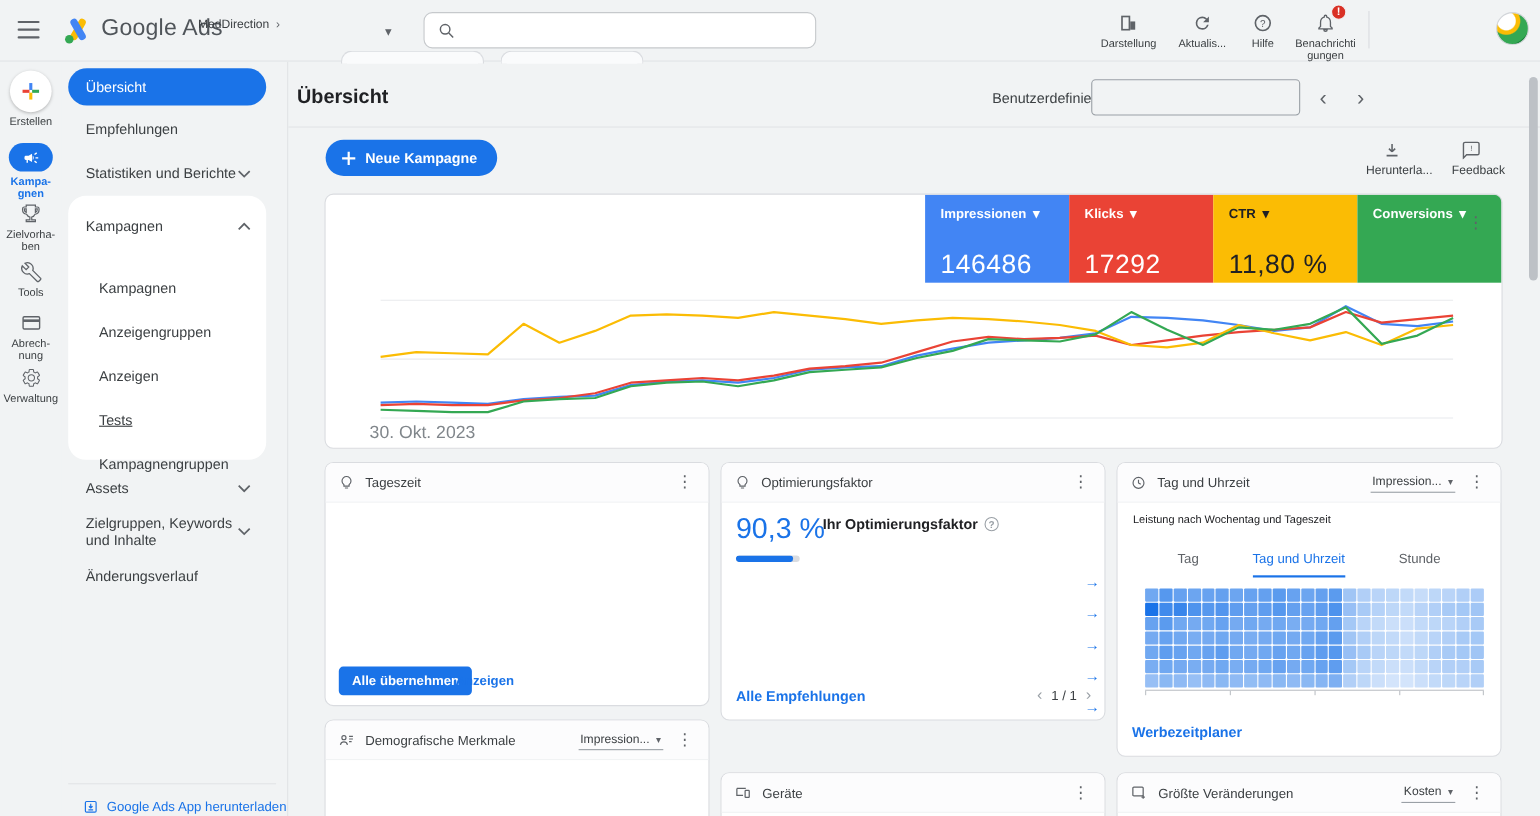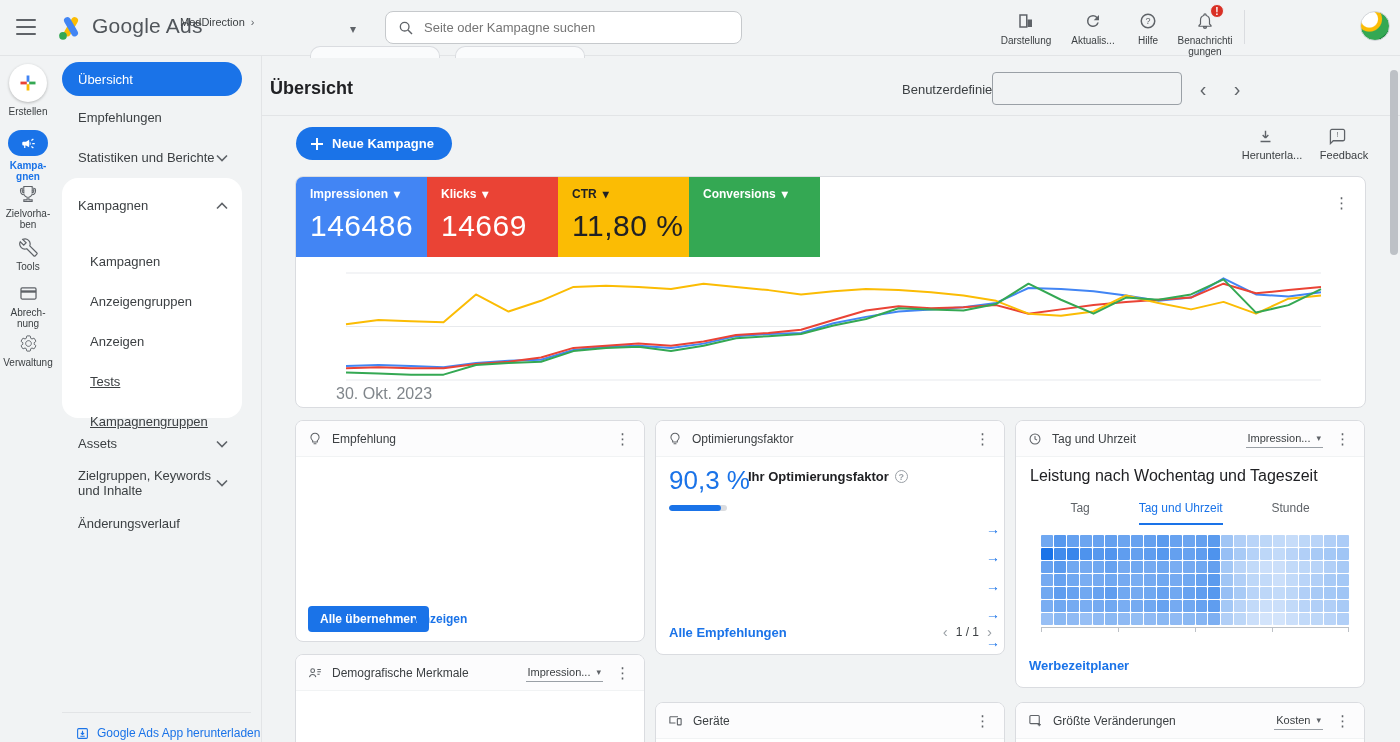--- a/index.html
+++ b/index.html
@@ -75,41 +75,41 @@
 
   .card { position:absolute; background:#fff; border:1px solid #dadce0; border-radius:8px; overflow:hidden; }
   .card-header { height:36px; display:flex; align-items:center; padding:0 12px; gap:10px; border-bottom:1px solid #f1f3f4; background:#fcfcfd; }
   .card-title { font-size:12px; color:#3c4043; flex:0 0 auto; }
   .spacer { flex:1; }
   .kebab { color:#5f6368; font-size:15px; line-height:15px; cursor:pointer; padding:0 2px; }
   .drop { font-size:11px; color:#3c4043; border-bottom:1px solid #9aa0a6; padding:2px 2px 3px 2px; display:flex; gap:6px; align-items:center; cursor:pointer; }
   .drop .c { font-size:9px; color:#5f6368; }
 
   
-  .metric-tabs { display:flex; height:80px; }
+  .metric-tabs { display:flex; height:80px;justify-content:flex-end; }
   .metric-tab { width:131px; height:80px; padding:10px 0 0 14px; cursor:pointer; }
   .metric-tab .mlabel { font-size:12px; font-weight:bold; display:flex; gap:6px; align-items:center; }
-  .metric-tab .mvalue { font-size:30px; margin-top:8px; letter-spacing:0.5px; }
+  .metric-tab .mvalue { font-size:24px; margin-top:26px; letter-spacing:0.5px; }
   .chart-kebab { position:absolute; right:14px; top:18px; }
   .x-label { position:absolute; left:40px; top:208px; font-size:16px; color:#80868b; }
 
   
   .apply-btn { position:absolute; left:12px; top:185px; height:26px; padding:0 12px; background:#1a73e8; color:#fff;
                font-size:12px; font-weight:bold; border:none; border-radius:4px; cursor:pointer; font-family:inherit; }
   .anzeigen-link { position:absolute; left:118px; top:191px; font-size:12px; color:#1a73e8; font-weight:bold; cursor:pointer; }
   .score { position:absolute; left:13px; top:44px; font-size:26px; color:#1a73e8; }
   .progress-track { position:absolute; left:13px; top:84px; width:58px; height:6px; border-radius:3px; background:#dadce0; overflow:hidden; }
   .progress-fill { height:100%; background:#1a73e8; border-radius:3px; }
   .opt-heading { position:absolute; left:92px; top:48px; font-size:13px; font-weight:bold; color:#202124; display:flex; gap:6px; align-items:center; }
   .opt-desc { position:absolute; left:92px; top:67px; width:212px; font-size:11px; line-height:14px; color:#5f6368; }
   .opt-arrow { position:absolute; left:330px; width:16px; font-size:14px; color:#1a73e8; cursor:pointer; }
   .card-footer-link { position:absolute; left:13px; bottom:14px; font-size:13px; color:#1a73e8; font-weight:bold; cursor:pointer; }
   .pager { position:absolute; right:12px; bottom:14px; font-size:12px; color:#3c4043; display:flex; gap:8px; align-items:center; }
   .pager .pchev { color:#9aa0a6; font-size:15px; cursor:pointer; }
-  .subtitle { position:absolute; left:14px; top:46px; font-size:16px; color:#202124; }
+  .subtitle { position:absolute; left:14px; top:46px; font-size:10px; color:#202124; }
   .hm-tabs { position:absolute; left:0; right:0; top:80px; display:flex; justify-content:space-around; padding:0 30px; }
   .hm-tab { font-size:12px; color:#5f6368; padding-bottom:8px; cursor:pointer; }
   .hm-tab.active { color:#1a73e8; border-bottom:2px solid #1a73e8; }
   .heatmap { position:absolute; left:25px; top:114px; width:308px; height:90px; display:grid; gap:1px; }
   .hm-cell { border-radius:1px; }
   .hm-axis { position:absolute; left:25px; top:206px; width:308px; height:5px; border-top:1px solid #bdc1c6; }
   .hm-axis i { position:absolute; top:0; width:1px; height:4px; background:#bdc1c6; }
 
   .info-circ { width:13px; height:13px; border-radius:50%; border:1px solid #9aa0a6; color:#9aa0a6; font-size:9px;
                display:inline-flex; align-items:center; justify-content:center; }
@@ -137,21 +137,20 @@
     <span>MedDirection</span>
     <span style="color:#5f6368;">›</span>
   </div>
   <div class="tb-caret">▾</div>
 
   <div class="searchbox">
     <svg class="icon" width="16" height="16" viewBox="0 0 24 24">
       <circle cx="10" cy="10" r="6.5" fill="none" stroke="#5f6368" stroke-width="2"></circle>
       <line x1="15" y1="15" x2="21" y2="21" stroke="#5f6368" stroke-width="2"></line>
     </svg>
-    <input placeholder="Seite oder Kampagne suchen" style="">
   </div>
 
   <div class="tb-actions">
     <div class="tb-action w70">
       <span class="ic">
         <svg class="icon" width="18" height="18" viewBox="0 0 24 24">
           <rect x="4" y="4" width="9" height="16" fill="none" stroke="#5f6368" stroke-width="2"></rect>
           <rect x="14" y="10" width="6" height="10" fill="#5f6368"></rect>
         </svg>
       </span>
@@ -269,21 +268,21 @@
     <div class="sg-header">
       <span>Kampagnen</span>
       <svg class="icon" width="12" height="8" viewBox="0 0 12 8">
           <path d="M1 6.5 6 1.5 11 6.5" stroke="#5f6368" stroke-width="1.6" fill="none"></path>
         </svg>
     </div>
     <div class="sg-child" style="top:76px;">Kampagnen</div>
     <div class="sg-child" style="top:116px;">Anzeigengruppen</div>
     <div class="sg-child" style="top:156px;">Anzeigen</div>
     <div class="sg-child" style="top:196px;text-decoration:underline;">Tests</div>
-    <div class="sg-child" style="top:236px;text-decoration:underline;">Kampagnengruppen</div>
+    <div class="sg-child" style="top:236px;">Kampagnengruppen</div>
   </div>
 
   <div class="side-item" style="top:380px;">
     <span>Assets</span>
     <svg class="icon" width="12" height="8" viewBox="0 0 12 8">
         <path d="M1 1.5 6 6.5 11 1.5" stroke="#5f6368" stroke-width="1.6" fill="none"></path>
       </svg>
   </div>
   <div class="side-item" style="top:412px; line-height:15px;">
     <span style="width:135px;">Zielgruppen, Keywords und Inhalte</span>
@@ -342,21 +341,21 @@
             <span>Impressionen</span>
             <span>▾</span>
           </div>
         <div class="mvalue">146486</div>
       </div>
       <div class="metric-tab" style="background: rgb(234, 67, 53); color: rgb(255, 255, 255);">
         <div class="mlabel">
             <span>Klicks</span>
             <span>▾</span>
           </div>
-        <div class="mvalue">14669</div>
+        <div class="mvalue">17292</div>
       </div>
       <div class="metric-tab" style="background: rgb(251, 188, 4); color: rgb(32, 33, 36);">
         <div class="mlabel">
             <span>CTR</span>
             <span>▾</span>
           </div>
         <div class="mvalue">11,80 %</div>
       </div>
       <div class="metric-tab" style="background: rgb(52, 168, 83); color: rgb(255, 255, 255);">
         <div class="mlabel">
@@ -378,21 +377,21 @@
       </svg>
     <div class="x-label">30. Okt. 2023</div>
   </section>
 
   <section class="card" style="left:33px; top:364px; width:350px; height:222px;">
     <div class="card-header">
       <svg class="icon" width="14" height="14" viewBox="0 0 24 24">
         <path d="M12 2C8.14 2 5 5.14 5 9c0 2.38 1.19 4.47 3 5.74V17h8v-2.26c1.81-1.27 3-3.36 3-5.74 0-3.86-3.14-7-7-7z" fill="none" stroke="#5f6368" stroke-width="1.8"></path>
         <path d="M9.5 20h5" stroke="#5f6368" stroke-width="1.8"></path>
       </svg>
-      <span class="card-title">Empfehlung</span>
+      <span class="card-title">Tageszeit</span>
       <span class="spacer"></span>
       <span class="kebab">⋮</span>
     </div>
     <button class="apply-btn">Alle übernehmen</button>
     <a class="anzeigen-link">Anzeigen</a>
   </section>
 
   <section class="card" style="left:393px; top:364px; width:350px; height:235px;">
     <div class="card-header">
       <svg class="icon" width="14" height="14" viewBox="0 0 24 24">

